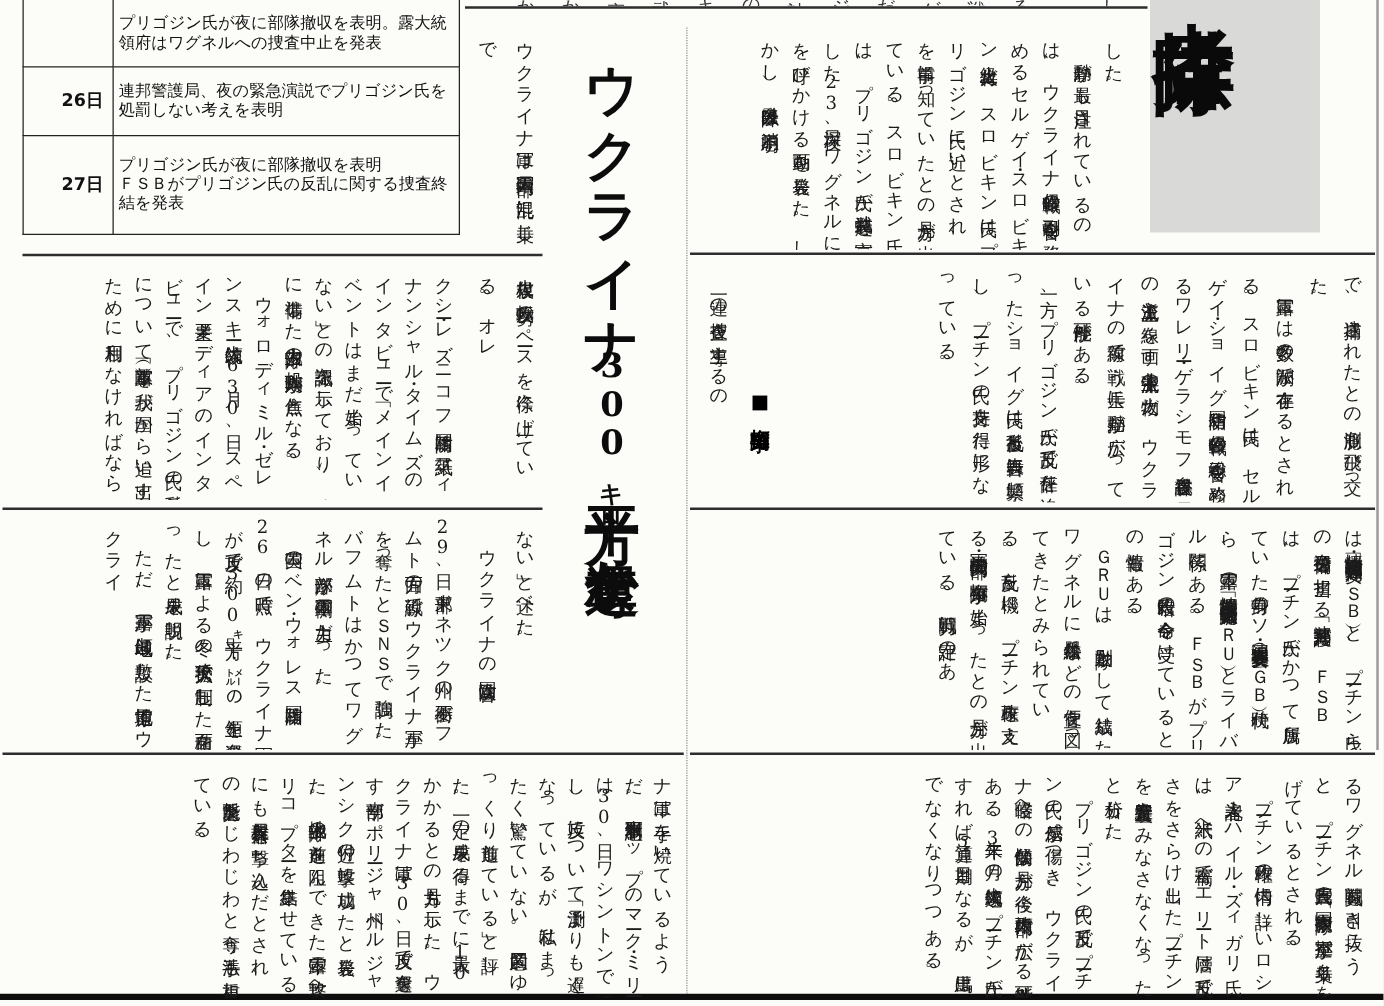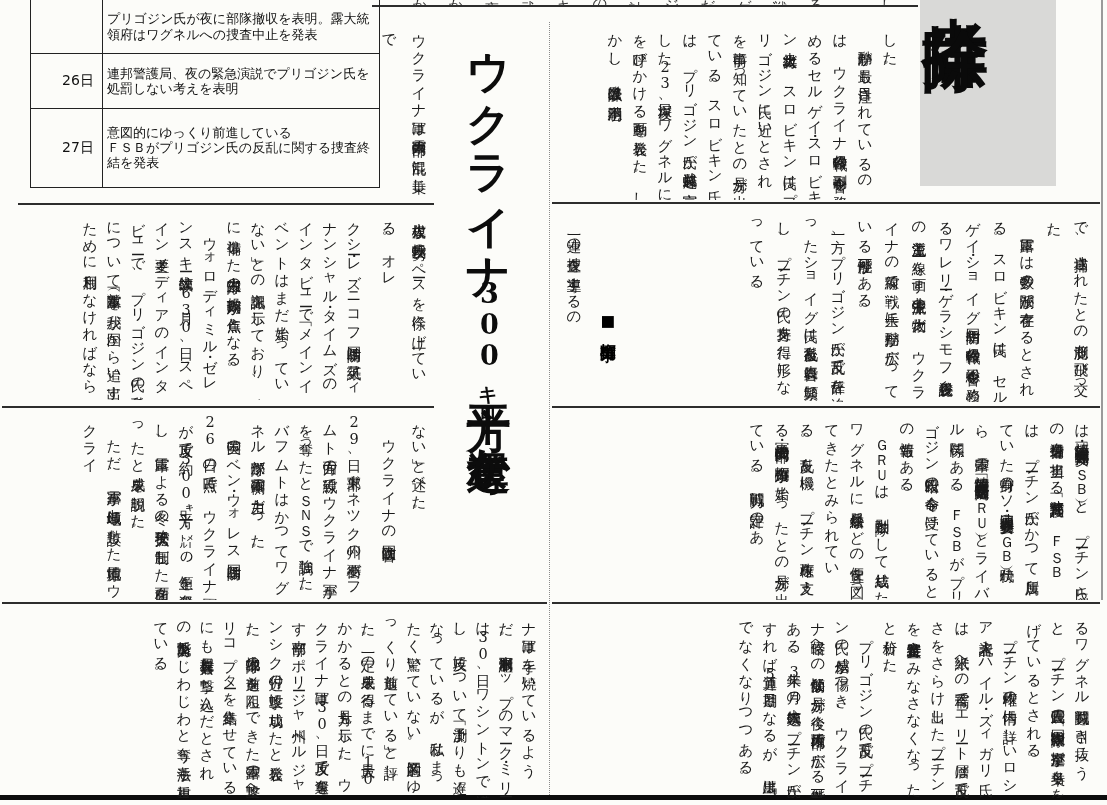--- a/index.html
+++ b/index.html
@@ -11,26 +11,26 @@
   
   .vt{
     position:absolute;writing-mode:vertical-rl;text-orientation:upright;
     font-size:14.5px;letter-spacing:0.8px;line-height:25px;
     white-space:pre-line;overflow:hidden;color:#1b1b1b;
     font-family:"DejaVu Serif","Liberation Serif",serif;
   }
   .p23{line-height:23px}.p24{line-height:24px}.p25{line-height:25px}
   .p27{line-height:27px}.p30{line-height:30px}
   
-  #timeline{position:absolute;left:30px;top:0;width:350px;height:188px;}
+  #timeline{position:absolute;left:18px;top:0;width:350px;height:188px;}
   #timeline table{border-collapse:collapse;width:100%;height:100%;
     font-family:"DejaVu Sans","Liberation Sans",sans-serif;}
   #timeline th,#timeline td{border:1.5px solid #222;padding:1px 4px;vertical-align:middle;}
   #timeline tr:first-child th,#timeline tr:first-child td{border-top:none;}
-  #timeline th{width:40px;font-size:14px;font-weight:normal;color:#111;padding-left:27px;}
+  #timeline th{width:40px;font-size:14px;font-weight:bold;color:#111;padding-left:27px;}
   #timeline td{font-size:13px;line-height:15.2px;letter-spacing:0;color:#111;white-space:pre-line;}
   
   #kicker{position:absolute;left:920px;top:0;width:136px;height:186px;
     background:#d9d9d7;overflow:hidden;}
   #kicker .in{
     writing-mode:vertical-rl;text-orientation:upright;
     font-family:"DejaVu Sans","Liberation Sans",sans-serif;
     font-weight:900;font-size:66px;line-height:1.06;letter-spacing:6px;
     color:#0a0a0a;margin-top:-36px;padding-right:32px;height:260px;
   }
@@ -117,21 +117,21 @@
           <tr>
         <th></th>
         <td>プリゴジン氏が夜に部隊撤収を表明。露大統領府はワグネルへの捜査中止を発表</td>
       </tr>
       <tr>
         <th>26日</th>
         <td>連邦警護局、夜の緊急演説でプリゴジン氏を処罰しない考えを表明</td>
       </tr>
       <tr>
         <th>27日</th>
-        <td>意図的にゆっくり前進している
+        <td>プリゴジン氏が夜に部隊撤収を表明
 ＦＳＢがプリゴジン氏の反乱に関する捜査終結を発表</td>
       </tr>
     </tbody>
       </table>
   </div>
 
   <div id="kicker">
     <div class="in">者排除</div>
   </div>
 

